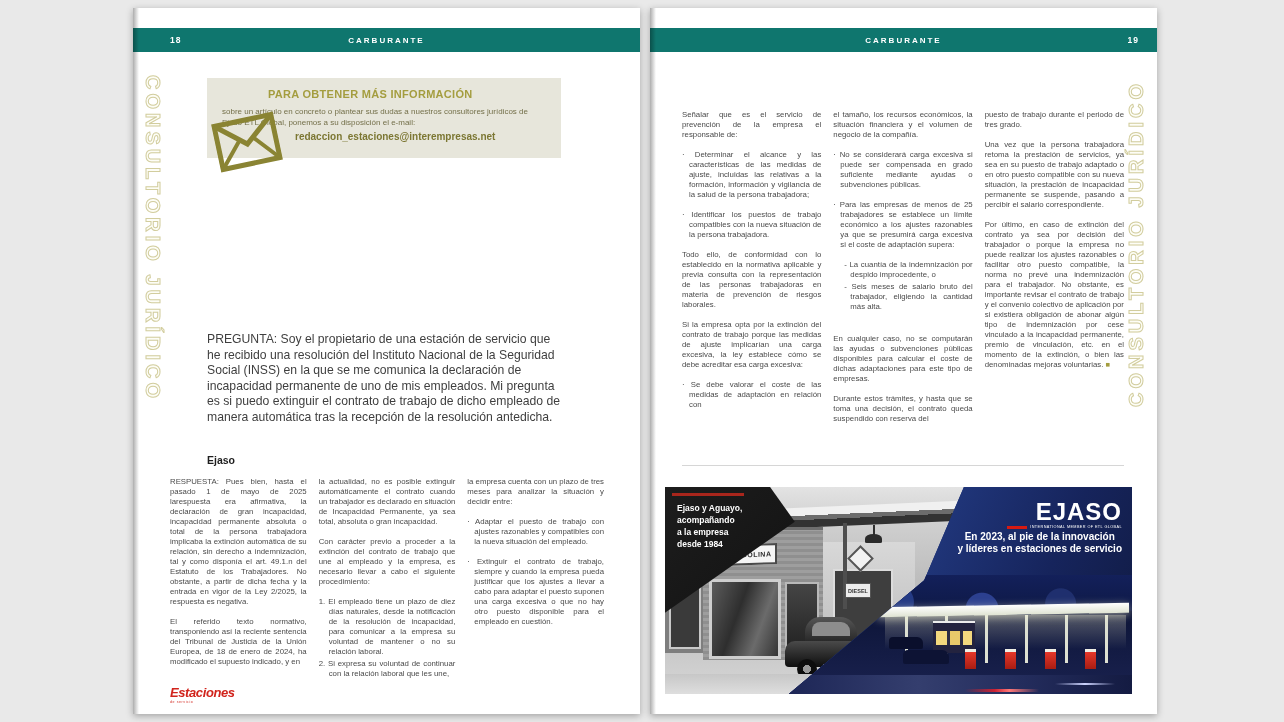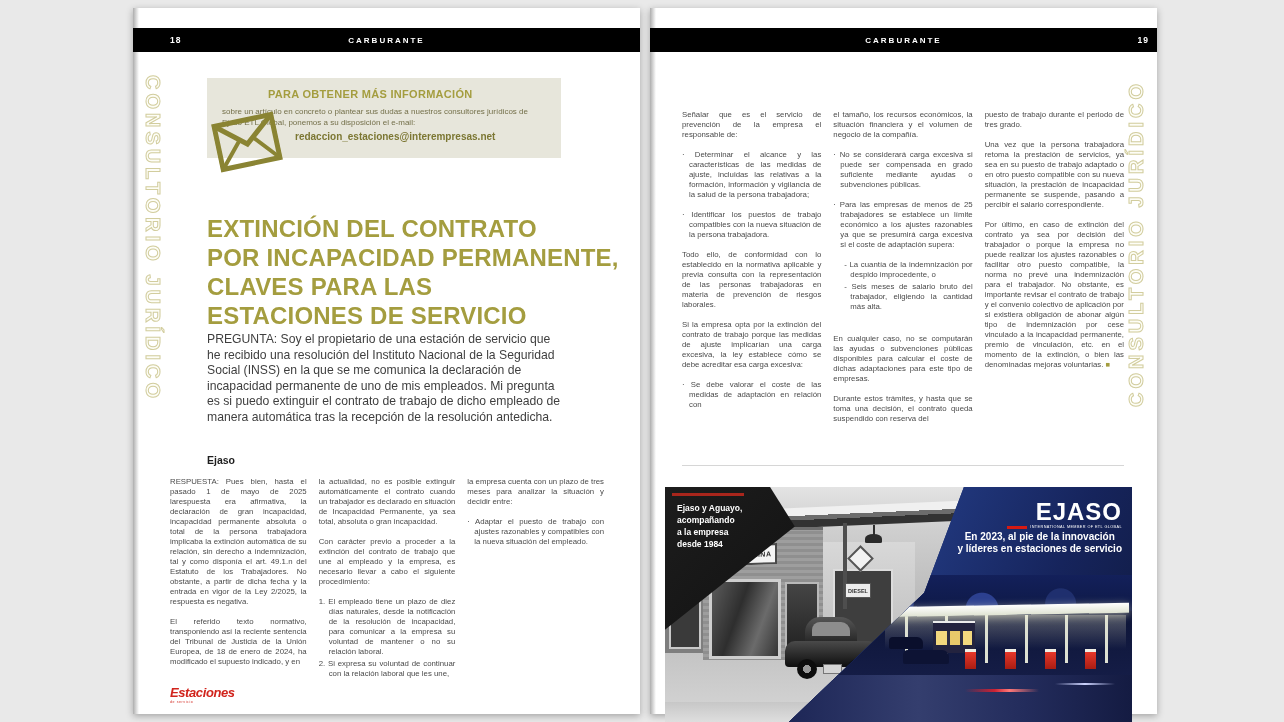--- a/index.html
+++ b/index.html
@@ -6,25 +6,25 @@
   .canvas{position:relative;width:1284px;height:722px;background:#e9e9e9;overflow:hidden;
           font-family:"Liberation Sans",sans-serif;}
   .page{position:absolute;top:8px;width:507px;height:706px;background:#ffffff;
         box-shadow:0 2px 7px rgba(0,0,0,.30);}
   .page::before{content:"";position:absolute;left:0;top:0;bottom:0;width:6px;z-index:5;
         background:linear-gradient(to right,rgba(0,0,0,.32),rgba(0,0,0,0));pointer-events:none;}
   .page-left{left:133px;}
   .page-right{left:650px;}
 
   
-  .topbar{position:absolute;left:0;right:0;top:20px;height:24px;background:#000000;color:#fff;
+  .topbar{position:absolute;left:0;right:0;top:20px;height:24px;background:#0f766e;color:#fff;
           display:flex;align-items:center;}
   .topbar .pagenum{position:absolute;font-size:8.5px;letter-spacing:1px;font-weight:bold;}
   .page-left .pagenum{left:37px;}
-  .page-right .pagenum{right:8px;text-align:center;}
+  .page-right .pagenum{right:18px;text-align:center;}
   .topbar .section{position:absolute;left:0;right:0;text-align:center;font-size:8px;
           font-weight:bold;letter-spacing:2px;}
 
   
   .vtext{position:absolute;top:67px;height:332px;font-size:20px;font-weight:bold;letter-spacing:4px;
          writing-mode:vertical-rl;color:#d6d2a4;
          -webkit-text-stroke:1px #d2cd9e;-webkit-text-fill-color:#fdfdf6;}
   .page-left .vtext{left:8px;}
   .page-right .vtext{right:9px;transform:rotate(180deg);}
 
@@ -58,21 +58,21 @@
   .endmark{color:#a49d3f;font-size:7.5px;}
 
   .divider{position:absolute;left:32px;right:33px;top:457px;height:1px;background:#d6d6d6;}
 
   
   .maglogo{position:absolute;left:37px;top:676px;line-height:1;}
   .maglogo .t{font-size:13px;font-weight:bold;font-style:italic;color:#d1241c;letter-spacing:-.4px;}
   .maglogo .s{display:block;font-size:3.5px;color:#d1241c;letter-spacing:.6px;margin-top:1px;}
 
   
-  .ad{position:absolute;left:15px;top:479px;width:467px;height:235px;overflow:hidden;background:#888;}
+  .ad{position:absolute;left:15px;top:479px;width:467px;height:207px;overflow:hidden;background:#888;}
   .ad *{position:absolute;}
   .ad-bw{inset:0;z-index:1;
      background:linear-gradient(180deg,#e3e3e3 0%,#cfcfcf 18%,#bdbdbd 45%,#c5c5c5 72%,#d6d6d6 100%);}
   .bw-canopy{left:100px;top:14px;right:-10px;height:20px;transform:skewY(-2.5deg);
      background:linear-gradient(180deg,#f0f0f0 0 40%,#6c6c6c 40% 62%,#323232 62% 100%);}
   .bw-pole{left:178px;top:36px;width:4px;height:86px;background:#4e4e4e;}
   .bw-shop-far{left:0;top:58px;width:38px;height:108px;background:#7e7e7e;}
   .bw-shop-far-win{left:4px;top:70px;width:28px;height:88px;background:#3a3a3a;border:2px solid #c9c9c9;}
   .bw-building{left:38px;top:40px;width:120px;height:130px;border-top:3px solid #6e6e6e;
      background:repeating-linear-gradient(0deg,#8f8f8f 0 3px,#9e9e9e 3px 6px);}
@@ -164,44 +164,39 @@
       <div class="infobox-title">PARA OBTENER MÁS INFORMACIÓN</div>
       <div class="infobox-body">sobre un artículo en concreto o plantear sus dudas a nuestros consultores jurídicos de Ejaso ETL Global, ponemos a su disposición el e-mail:</div>
       <svg class="env-icon" viewBox="0 0 64 50">
         <rect x="3" y="3" width="58" height="44" fill="none" stroke="#8a8433" stroke-width="5"></rect>
         <path d="M3,3 L32,27 L61,3" fill="none" stroke="#8a8433" stroke-width="5"></path>
         <path d="M3,47 L24,23 M61,47 L40,23" fill="none" stroke="#8a8433" stroke-width="4"></path>
       </svg>
       <a class="infobox-email" href="#">redaccion_estaciones@interempresas.net</a>
     </div>
 
-    <h1 class="headline">
-      <span>EXTINCIÓN DEL CONTRATO</span>
-      <span>POR INCAPACIDAD PERMANENTE,</span>
-      <span>CLAVES PARA LAS</span>
-      <span>ESTACIONES DE SERVICIO</span>
-    </h1>
 
     <p class="question">PREGUNTA: Soy el propietario de una estación de servicio que he recibido una resolución del Instituto Nacional de la Seguridad Social (INSS) en la que se me comunica la declaración de incapacidad permanente de uno de mis empleados. Mi pregunta es si puedo extinguir el contrato de trabajo de dicho empleado de manera automática tras la recepción de la resolución antedicha.</p>
     <div class="author">Ejaso</div>
 
     <div class="cols">
       <div class="col">
         <p>RESPUESTA: Pues bien, hasta el pasado 1 de mayo de 2025 larespuesta era afirmativa, la declaración de gran incapacidad, incapacidad permanente absoluta o total de la persona trabajadora implicaba la extinción automática de su relación, sin derecho a indemnización, tal y como disponía el art. 49.1.n del Estatuto de los Trabajadores. No obstante, a partir de dicha fecha y la entrada en vigor de la Ley 2/2025, la respuesta es negativa.</p>
         <p>El referido texto normativo, transponiendo así la reciente sentencia del Tribunal de Justicia de la Unión Europea, de 18 de enero de 2024, ha modificado el supuesto indicado, y en</p>
       </div>
       <div class="col">
         <p>la actualidad, no es posible extinguir automáticamente el contrato cuando un trabajador es declarado en situación de Incapacidad Permanente, ya sea total, absoluta o gran incapacidad.</p>
         <p>Con carácter previo a proceder a la extinción del contrato de trabajo que une al empleado y la empresa, es necesario llevar a cabo el siguiente procedimiento:</p>
         <p class="num">1. El empleado tiene un plazo de diez días naturales, desde la notificación de la resolución de incapacidad, para comunicar a la empresa su voluntad de mantener o no su relación laboral.</p>
         <p class="num">2. Si expresa su voluntad de continuar con la relación laboral que les une,</p>
       </div>
       <div class="col">
         <p>la empresa cuenta con un plazo de tres meses para analizar la situación y decidir entre:</p>
         <p class="bullet">· Adaptar el puesto de trabajo con ajustes razonables y compatibles con la nueva situación del empleado.</p>
+        <p class="bullet">· Extinguir el contrato de trabajo, siempre y cuando la empresa pueda justificar que los ajustes a llevar a cabo para adaptar el puesto suponen una carga excesiva o que no hay otro puesto disponible para el empleado en cuestión.</p>
       </div>
     </div>
 
     <div class="maglogo">
       <span class="t">Estaciones</span>
       <span class="s">de servicio</span>
     </div>
   </div>
 
   <div class="page page-right">

